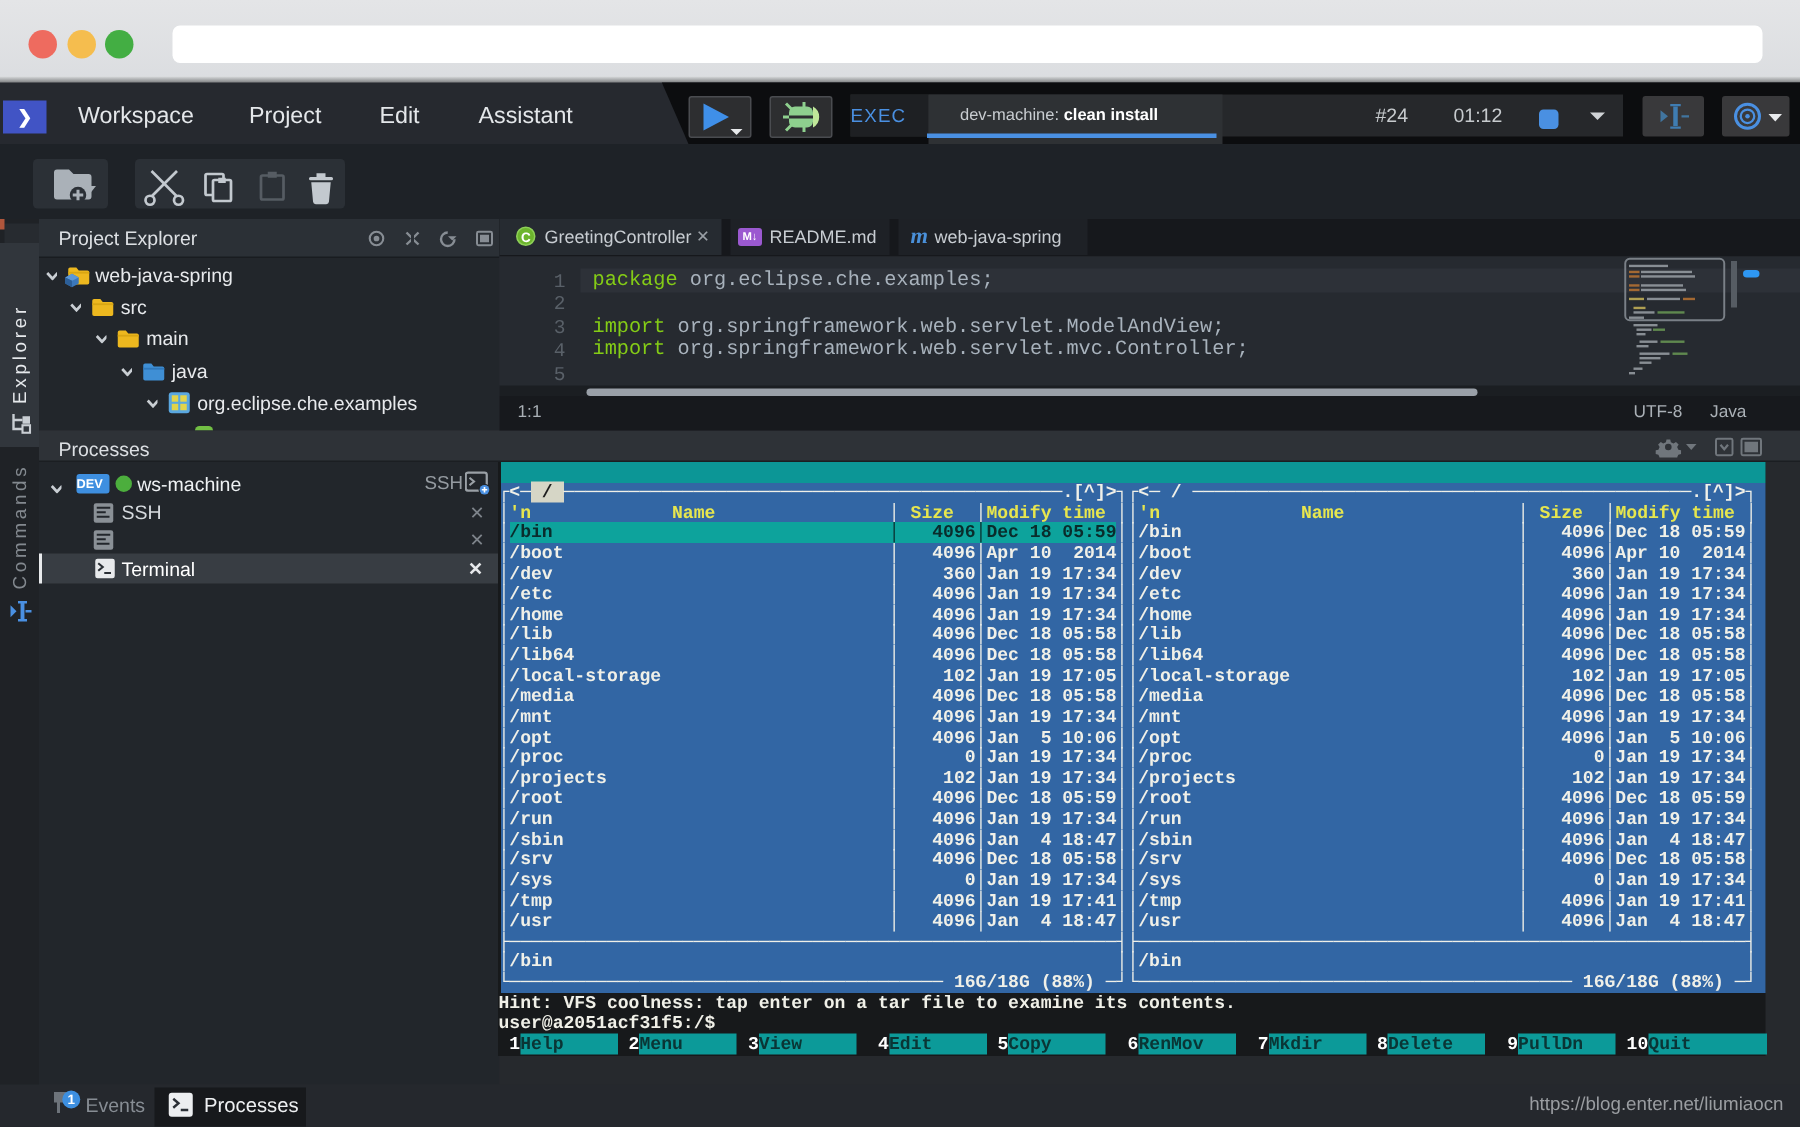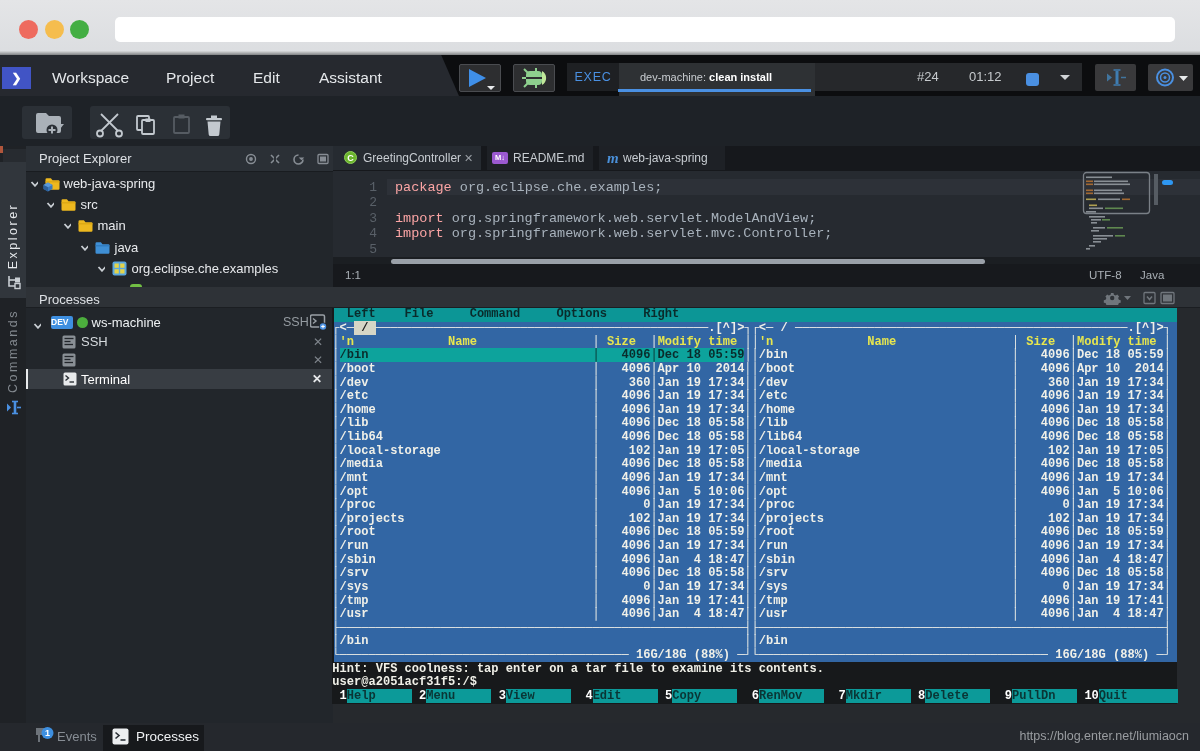--- a/index.html
+++ b/index.html
@@ -7,21 +7,21 @@
 #urlbar{position:absolute;left:115px;top:16.5px;width:1060px;height:25px;background:#fff;border-radius:5px}
 #chromeshadow{position:absolute;left:0;top:50.5px;width:1200px;height:4px;background:linear-gradient(#d8dadb,#808284)}
 #menurow{position:absolute;left:0;top:54.5px;width:1200px;height:41.5px;background:#26292f}
 #blackwedge{position:absolute;left:430px;top:54.5px;width:770px;height:41.5px;background:#0c0d0f;clip-path:polygon(11px 0,770px 0,770px 41.5px,29px 41.5px)}
 #wsbtn{position:absolute;left:2px;top:67px;width:29px;height:22px;background:#4154c5;color:#fff;font-weight:bold;font-size:12px;text-align:center;line-height:22px}
 .mitem{position:absolute;top:68.5px;color:#e4e7ea;font-size:15.5px}
 #toolrow{position:absolute;left:0;top:96px;width:1200px;height:50px;background:#1e2227}
 .tgroup{position:absolute;top:106px;height:33px;background:#2b3036;border-radius:3px}
 #playbtn,#bugbtn{position:absolute;top:64px;width:42px;height:28px;background:#2d2e30;border:1px solid #4a4c50;border-radius:2px}
 #execbar{position:absolute;left:567px;top:63px;width:515px;height:28px;background:#26282b}
-#execlabel{position:absolute;left:0;top:0;width:52px;height:28px;background:#1e2023;color:#4a90e2;font-size:12.5px;letter-spacing:0.8px;text-align:center;line-height:28px}
+#execlabel{position:absolute;left:0;top:0;width:52px;height:28px;background:#1e2023;color:#4a90e2;font-size:12.5px;letter-spacing:0.8px;line-height:28px}
 #cmdarea{position:absolute;left:52px;top:0;width:196px;height:40px;background:#2e3134;color:#c9cdd1;font-size:11px;line-height:28px;padding-left:21px;white-space:nowrap}
 #cmdunderline{position:absolute;left:51px;top:26px;width:193px;height:2.5px;background:#4a90e2}
 .exectxt{position:absolute;top:0;height:28px;line-height:28px;font-size:13px;color:#c6cacd}
 #stopsq{position:absolute;left:459px;top:10px;width:13px;height:13px;border-radius:3px;background:#4a90e2}
 .rbtn{position:absolute;top:64px;height:27px;background:#39393b;border-radius:2px}
 #sidebar{position:absolute;left:0;top:146px;width:26px;height:605px;background:#1f2226}
 #sidetop{position:absolute;left:3px;top:149px;width:23px;height:13px;background:#272b30}
 #exptab{position:absolute;left:0;top:162px;width:26px;height:136px;background:#31363c}
 .vtext{position:absolute;font-size:12.5px;white-space:nowrap;letter-spacing:2.5px}
 #explorer{position:absolute;left:26px;top:146px;width:307px;height:141px;background:#22262b;overflow:hidden}
@@ -42,21 +42,21 @@
 #term .pathbox{background:#d6d6c6;color:#1c1c1c}
 #term .sel{background:#0da39c;color:#0a2c2c}
 #term .kn{color:#fff;font-weight:bold}
 #term .kt{background:#0c9a99;color:#0a3535}
 #tabbar{position:absolute;left:333px;top:146px;width:867px;height:25px;background:#16181c}
 .etab{position:absolute;top:146px;height:24px;font-size:12px;color:#c8cdd2;line-height:24px}
 #editor{position:absolute;left:333px;top:171px;width:867px;height:87px;background:#262a30}
 #curline{position:absolute;left:387px;top:179px;width:813px;height:15.5px;background:#2d3138}
 .lnum{position:absolute;width:44px;text-align:right;color:#596068;font-family:"Liberation Mono",monospace;font-size:13px}
 .cline{position:absolute;left:395px;font-family:"Liberation Mono",monospace;font-size:13.5px;color:#a8b2bc;white-space:pre}
-.kw{color:#fca5a5}
+.kw{color:#84cc16}
 #hscroll{position:absolute;left:333px;top:257px;width:867px;height:7px;background:#1b1e22}
 #hthumb{position:absolute;left:391px;top:258.5px;width:594px;height:5px;border-radius:2.5px;background:#9aa0a8}
 #estatus{position:absolute;left:333px;top:264px;width:1036px;height:23px;background:#17191d;color:#aab0b6;font-size:11.5px}
 #botbar{position:absolute;left:0;top:723px;width:1200px;height:28px;background:#25282d}
 #proctab{position:absolute;left:103px;top:725px;width:101px;height:26px;background:#17191c}
 #watermark{position:absolute;top:729px;right:11px;color:#9a9da1;font-size:12.5px}
 .x{position:absolute;color:#7e848b;font-size:12px}
 </style></head><body>
 <div id="chrome"></div>
 <div class="dot" style="left:19px;background:#ee6b5f"></div>
@@ -302,21 +302,21 @@
       <path d="M2.5 3.5 l3 2.5 -3 2.5" stroke="#2b3036" stroke-width="1.4" fill="none"></path>
       <line x1="6.5" y1="10" x2="11" y2="10" stroke="#2b3036" stroke-width="1.4"></line>
     </svg>
 <div class="prow" style="left:55px;top:61.5px;color:#fff">Terminal</div>
 <div class="x" style="left:286px;top:64px;color:#e8eaec;font-weight:bold">✕</div>
 </div>
 <div id="termarea"></div>
 <div id="termblack"></div>
 <div id="mcmenu"></div>
 <div id="mcblue"></div>
-<div id="term"><span class="menu">  Left    File     Command     Options     Right                                                                    </span>
+<div id="term">
 ┌&lt;─<span class="pathbox"> / </span>──────────────────────────────────────────────.[^]&gt;┐┌&lt;─ / ──────────────────────────────────────────────.[^]&gt;┐
 │<span class="y">'n             Name                </span>│<span class="y"> Size  </span>│<span class="y">Modify time </span>││<span class="y">'n             Name                </span>│<span class="y"> Size  </span>│<span class="y">Modify time </span>│
 │<span class="sel">/bin                               │   4096│Dec 18 05:59</span>││/bin                               │   4096│Dec 18 05:59│
 │/boot                              │   4096│Apr 10  2014││/boot                              │   4096│Apr 10  2014│
 │/dev                               │    360│Jan 19 17:34││/dev                               │    360│Jan 19 17:34│
 │/etc                               │   4096│Jan 19 17:34││/etc                               │   4096│Jan 19 17:34│
 │/home                              │   4096│Jan 19 17:34││/home                              │   4096│Jan 19 17:34│
 │/lib                               │   4096│Dec 18 05:58││/lib                               │   4096│Dec 18 05:58│
 │/lib64                             │   4096│Dec 18 05:58││/lib64                             │   4096│Dec 18 05:58│
 │/local-storage                     │    102│Jan 19 17:05││/local-storage                     │    102│Jan 19 17:05│

